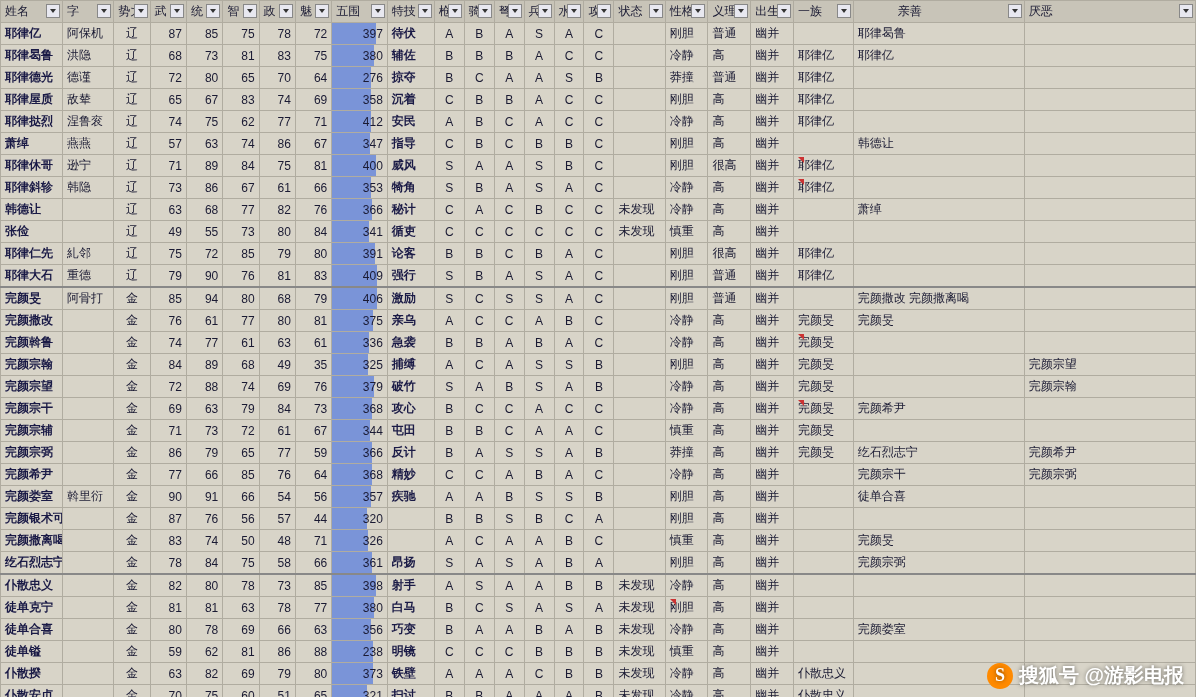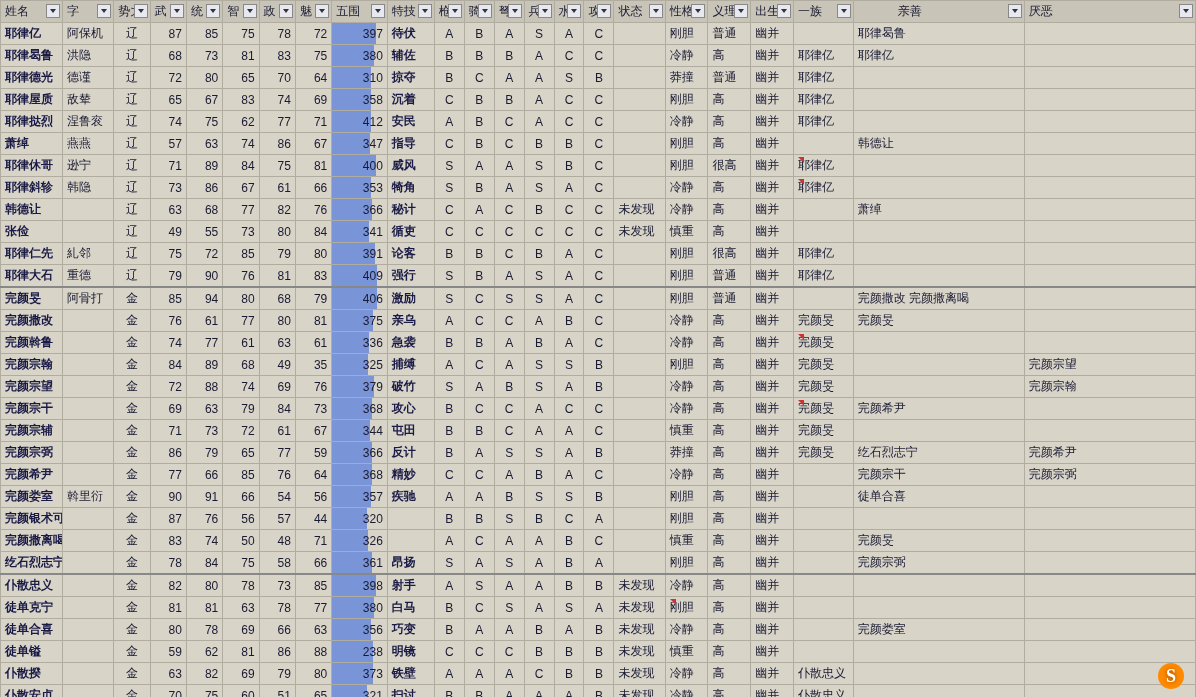--- a/index.html
+++ b/index.html
@@ -185,21 +185,21 @@
       </tr>
       <tr>
         <td class="txt">耶律德光</td>
         <td class="txtn">德谨</td>
         <td class="ctr">辽</td>
         <td>72</td>
         <td>80</td>
         <td>65</td>
         <td>70</td>
         <td>64</td>
-        <td class="barcell"><span class="bar" style="width: 70.2%;"></span><span class="val">310</span></td>
+        <td class="barcell"><span class="bar" style="width: 70.2%;"></span><span class="val">276</span></td>
         <td class="txt">掠夺</td>
         <td class="ctr">B</td>
         <td class="ctr">C</td>
         <td class="ctr">A</td>
         <td class="ctr">A</td>
         <td class="ctr">S</td>
         <td class="ctr">B</td>
         <td class="txtn"></td>
         <td class="txtn">莽撞</td>
         <td class="txtn">普通</td>
@@ -906,13 +906,14 @@
         <td class="txtn">幽并</td>
         <td class="txtn">仆散忠义</td>
         <td class="txtn"></td>
         <td class="txtn"></td>
       </tr>
     </tbody>
 </table>
 
 <div class="watermark">
   <span class="s">S</span>
+  <span>搜狐号 @游影电报</span>
 </div>
 
 </body></html>

